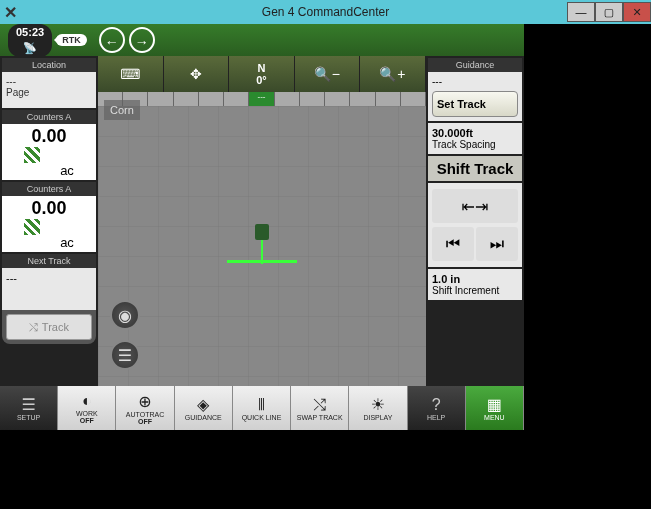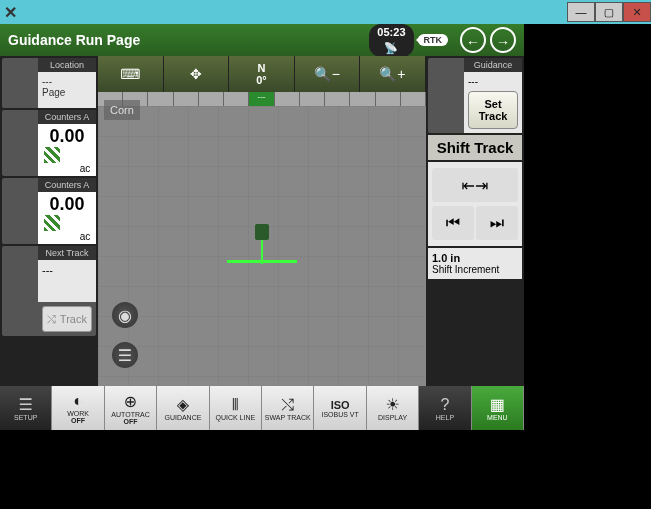--- a/index.html
+++ b/index.html
@@ -17,27 +17,27 @@
   .header { background: linear-gradient(#367c2a, #2a5d20); height: 32px; display: flex; align-items: center; padding: 0 8px; color: #fff; }
   .header .page-title { font-weight: bold; font-size: 14px; flex: 1; }
   .header .time-pill { background: #222; border-radius: 12px; padding: 2px 8px; font-size: 11px; font-weight: bold; display: flex; align-items: center; gap: 4px; margin-right: 4px; flex-direction: column; }
   .header .rtk-badge { background: #fff; color: #333; border-radius: 10px; padding: 1px 6px; font-size: 9px; font-weight: bold; margin-right: 8px; position: relative; }
   .header .rtk-badge::before { content: ''; position: absolute; left: -6px; top: 50%; transform: translateY(-50%); border: 4px solid transparent; border-right-color: #fff; }
   .header .nav-btn { width: 26px; height: 26px; border: 2px solid #fff; border-radius: 50%; display: flex; align-items: center; justify-content: center; color: #fff; margin-left: 4px; cursor: pointer; font-size: 14px; }
   
   .main { display: flex; height: 330px; }
   
   .left-col { width: 98px; background: #222; padding: 2px; display: flex; flex-direction: column; gap: 2px; }
-  .panel { background: #555; border-radius: 2px; padding-left: 36px; }
+  .panel { background: #555; border-radius: 8px; }
   .panel-hdr { background: #333; color: #ccc; font-size: 9px; text-align: center; padding: 2px; }
   .panel-body { background: #e8e8e8; padding: 4px; font-size: 10px; color: #333; }
   .loc-body { height: 36px; }
   .counter-body { display: flex; align-items: center; justify-content: space-between; background: #fff; padding: 2px 4px; flex-direction: column; }
   .counter-val { font-size: 18px; font-weight: bold; }
-  .counter-unit { font-size: 10px; text-align: right; margin-left: 36px; }
+  .counter-unit { font-size: 13px; text-align: right; margin-left: 36px; }
   .counter-icon { width: 16px; height: 16px; background: repeating-linear-gradient(45deg, #3a8a2e 0 3px, #fff 3px 6px); }
   .next-body { background: #e8e8e8; height: 42px; padding: 4px; font-size: 11px; }
   .swap-btn { margin: 4px; background: #e0e0e0; border: 1px solid #999; border-radius: 3px; height: 26px; display: flex; align-items: center; justify-content: center; gap: 4px; font-size: 11px; color: #888; cursor: pointer; }
   
   .center { flex: 1; background: #444; display: flex; flex-direction: column; }
   .toolbar { height: 36px; display: flex; background: linear-gradient(#5a6a3a, #3a4a2a); }
   .tool-btn { flex: 1; display: flex; align-items: center; justify-content: center; color: #fff; border-right: 1px solid #222; cursor: pointer; font-size: 14px; }
   .tool-btn.heading { flex-direction: column; font-size: 11px; line-height: 1.1; font-weight: bold; }
   .ruler { height: 14px; background: #999; display: flex; }
   .ruler .tick { flex: 1; border-right: 1px solid #666; background: #aaa; }
@@ -50,50 +50,50 @@
   }
   .tractor { position: absolute; left: 50%; top: 42%; transform: translateX(-50%); width: 14px; height: 16px; background: #2a5a2a; border-radius: 2px; }
   .tractor::after { content: ''; position: absolute; top: 16px; left: 6px; width: 2px; height: 24px; background: #3aff3a; }
   .track-line { position: absolute; left: 50%; top: 55%; transform: translateX(-50%); width: 70px; height: 3px; background: #3aff3a; }
   .round-btn { position: absolute; width: 30px; height: 30px; border-radius: 50%; background: radial-gradient(#555, #333); border: 2px solid #888; display: flex; align-items: center; justify-content: center; color: #ddd; cursor: pointer; }
   .rb1 { left: 12px; bottom: 56px; }
   .rb2 { left: 12px; bottom: 16px; }
   
   .right-col { width: 98px; background: #222; padding: 2px; display: flex; flex-direction: column; gap: 2px; }
   .guidance-body { background: #e8e8e8; padding: 4px; }
-  .set-track-btn { background: linear-gradient(#f8f8f0, #d8d8c8); border: 1px solid #888; border-radius: 4px; padding: 6px 4px; text-align: center; font-size: 11px; font-weight: bold; cursor: pointer; margin-top: 4px; }
+  .set-track-btn { background: linear-gradient(#f8f8f0, #d8d8c8); border: 1px solid #888; border-radius: 4px; padding: 6px 4px; font-size: 11px; font-weight: bold; cursor: pointer; margin-top: 4px; }
   .info-row { background: #e8e8e8; padding: 4px; font-size: 10px; }
   .info-val { font-weight: bold; font-size: 11px; }
   .shift-hdr { background: #c8c8c0; text-align: center; font-weight: bold; font-size: 15px; padding: 4px; }
   .shift-btn { background: #ddd; border-radius: 3px; height: 34px; display: flex; align-items: center; justify-content: center; font-size: 16px; cursor: pointer; margin: 2px 0; }
   .shift-row2 { display: flex; gap: 2px; }
   .shift-row2 .shift-btn { flex: 1; }
   
   .bottombar { height: 44px; background: #333; display: flex; }
   .bb-btn { flex: 1; background: linear-gradient(#f0f0f0, #d0d0d0); border-right: 1px solid #888; display: flex; flex-direction: column; align-items: center; justify-content: center; cursor: pointer; font-size: 7px; color: #222; }
   .bb-btn.dark { background: linear-gradient(#444, #222); color: #ccc; }
   .bb-btn.green { background: linear-gradient(#4aaa3e, #2a7a1e); color: #fff; }
   .bb-btn .bb-icon { font-size: 16px; }
   .bb-btn .bb-sub { font-size: 7px; font-weight: bold; }
 </style>
 </head>
 <body>
 
 <div class="titlebar">
   <span class="x-icon">✕</span>
+  <span class="title">Gen 4 CommandCenter</span>
   <div class="win-btns">
     <div class="win-btn">—</div>
     <div class="win-btn">▢</div>
     <div class="win-btn close">✕</div>
   </div>
 </div>
 
 <div class="app">
   <div class="header">
-    <div class="page-title">Guidance Run Page</div>
     <div class="time-pill">
       <span>05:23</span>
       <span>📡</span>
     </div>
     <div class="rtk-badge">RTK</div>
     <div class="nav-btn">←</div>
     <div class="nav-btn">→</div>
   </div>
 
   <div class="main">
@@ -173,20 +173,24 @@
     <div class="crop-label">Corn</div>
 
     <div class="right-col">
       <div class="panel">
         <div class="panel-hdr">Guidance</div>
         <div class="guidance-body">
           <div style="font-size:10px;">---</div>
           <div class="set-track-btn">Set Track</div>
         </div>
       </div>
+      <div class="info-row">
+        <div class="info-val">30.000ft</div>
+        <div>Track Spacing</div>
+      </div>
       <div class="shift-hdr">Shift Track</div>
       <div class="guidance-body">
         <div class="shift-btn">⇤⇥</div>
         <div class="shift-row2">
           <div class="shift-btn">⏮</div>
           <div class="shift-btn">⏭</div>
         </div>
       </div>
       <div class="info-row">
         <div class="info-val">1.0 in</div>
@@ -216,24 +220,20 @@
     </div>
     <div class="bb-btn">
       <span class="bb-icon">⦀</span>
       <span>QUICK LINE</span>
     </div>
     <div class="bb-btn">
       <span class="bb-icon">⤭</span>
       <span>SWAP TRACK</span>
     </div>
     <div class="bb-btn">
-      <span class="bb-icon" style="font-size:11px;font-weight:bold;">ISO</span>
-      <span>ISOBUS VT</span>
-    </div>
-    <div class="bb-btn">
       <span class="bb-icon">☀</span>
       <span>DISPLAY</span>
     </div>
     <div class="bb-btn dark">
       <span class="bb-icon">?</span>
       <span>HELP</span>
     </div>
     <div class="bb-btn green">
       <span class="bb-icon">▦</span>
       <span>MENU</span>

